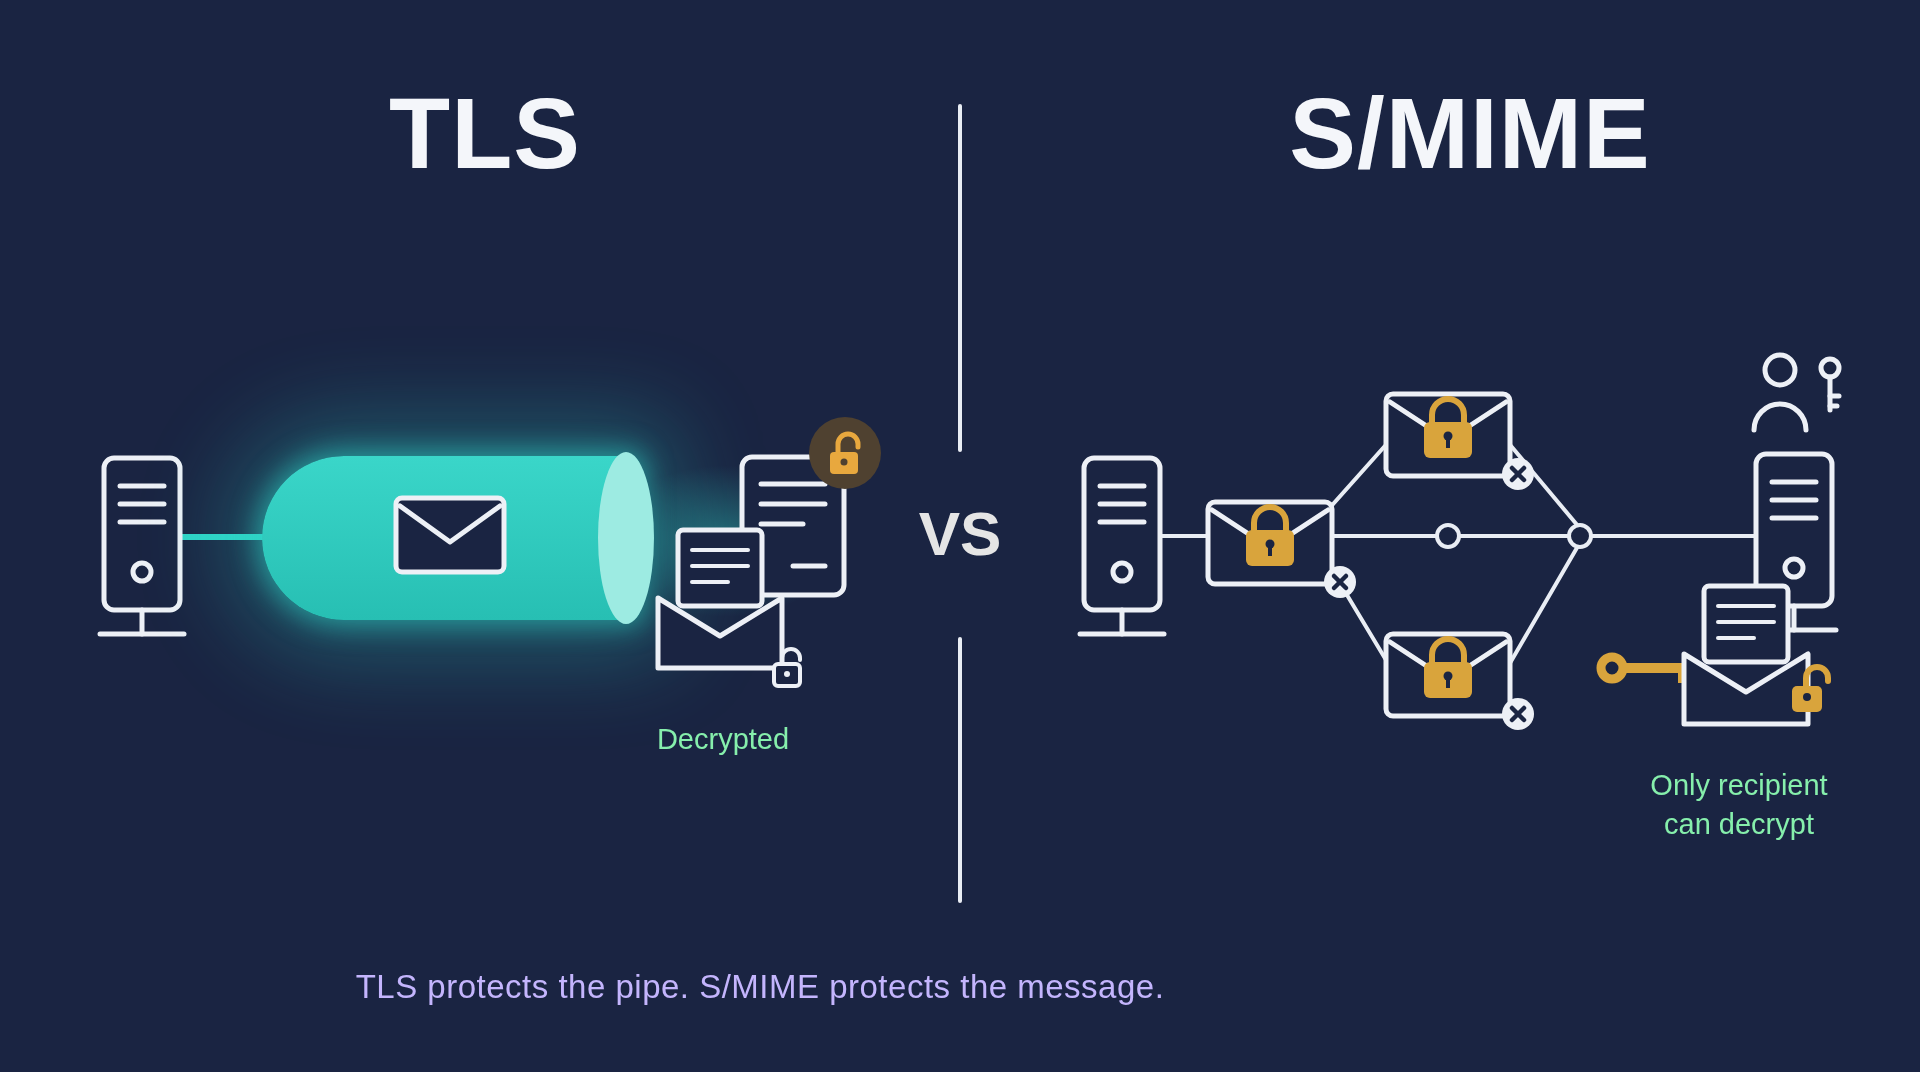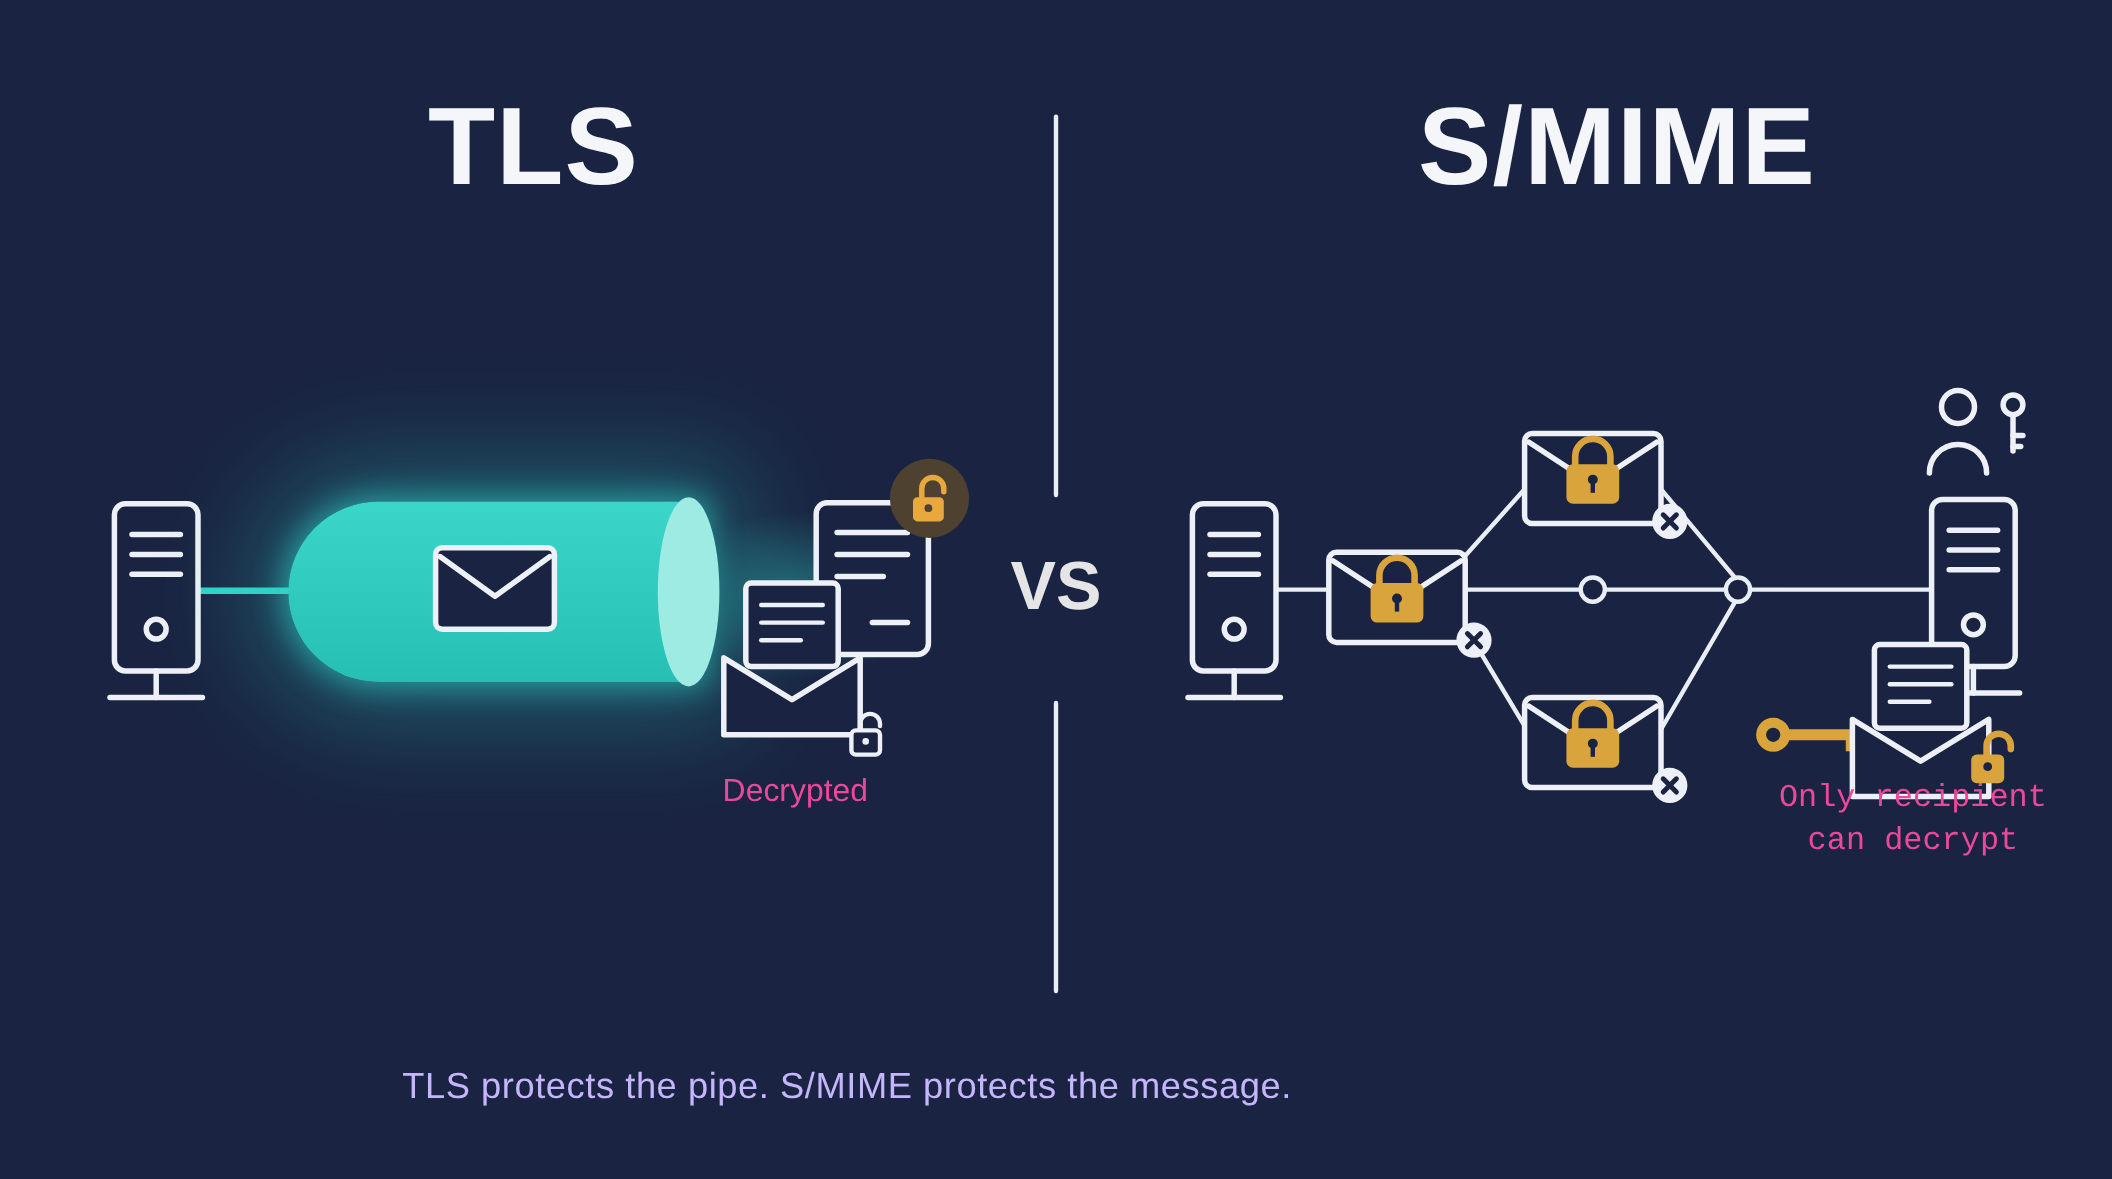--- a/index.html
+++ b/index.html
@@ -9,21 +9,20 @@
     width: 1920px;
     height: 1072px;
     overflow: hidden;
     font-family: "Liberation Sans", sans-serif;
   }
   .stage {
     position: relative;
     width: 1520px;
     height: 1072px;
     background: #1a2442;
-    padding-left: 20px;
   }
   .abs { position: absolute; }
 
   .panel-title {
     position: absolute;
     top: 76px;
     width: 460px;
     text-align: center;
     font-size: 100px;
     font-weight: 800;
@@ -50,27 +49,28 @@
     width: 150px;
     text-align: center;
     font-size: 62px;
     font-weight: 800;
     color: #e5e5e5;
   }
 
   .icon-caption {
     position: absolute;
     text-align: center;
-    color: #ec4899;
+    color: #86efac;
     font-size: 29px;
     line-height: 39px;
     font-weight: 400;
+    margin-top: 20px;
   }
   .caption-left  { left: 567px;  top: 700px; width: 312px; }
-  .caption-right { left: 1579px; top: 706px; width: 320px; font-family: Liberation Mono, monospace; }
+  .caption-right { left: 1579px; top: 746px; width: 320px; }
 
   .footer-caption {
     position: absolute;
     left: 0;
     top: 968px;
     width: 100%;
     text-align: center;
     color: #c4b5fd;
     font-size: 33px;
     font-weight: 500;

